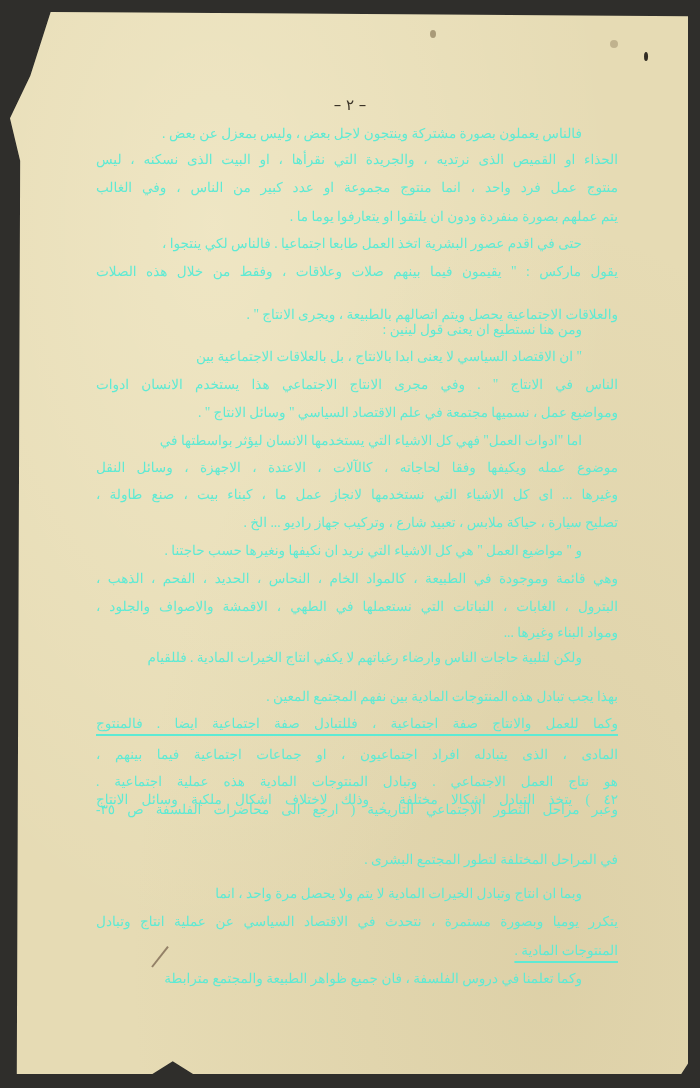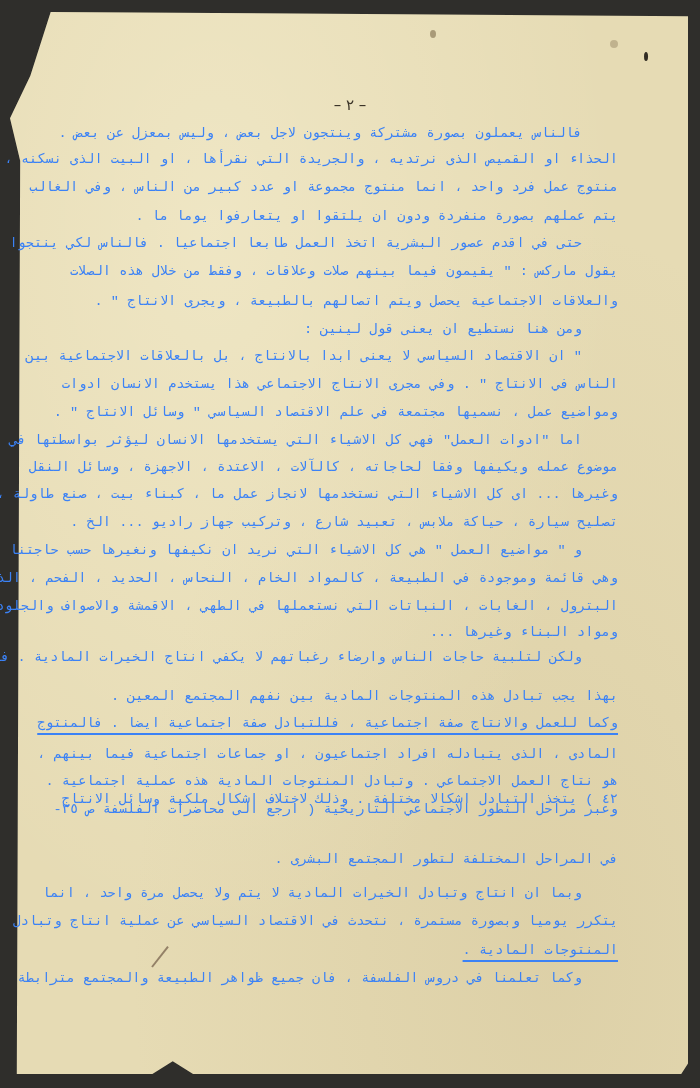--- a/index.html
+++ b/index.html
@@ -40,23 +40,23 @@
       text-align: center;
       font-family: "DejaVu Sans", sans-serif;
       font-size: 15px;
       color: #3b3428;
     }
     .text-line {
       position: absolute;
       right: 82px;
       direction: rtl;
       unicode-bidi: plaintext;
-      font-family: Liberation Mono, monospace;
+      font-family: Liberation Serif, serif;
       font-size: 13.6px;
-      color: #3b82f6;
+      color: #5eead4;
       white-space: nowrap;
       letter-spacing: 0.2px;
       line-height: 20px;
     }
     .text-line.full { left: 96px; text-align: justify; text-align-last: justify; }
     .text-line.indent { right: 118px; }
     .underline { text-decoration: underline; text-underline-offset: 6px; text-decoration-thickness: 1.5px; }
     .pen-mark {
       position: absolute;
       left: 152px; top: 966px;
@@ -78,21 +78,21 @@
 
 <div class="page-number">– ٢ –</div>
 
 <div>
   <div class="text-line indent" style="top:124px">فالناس يعملون بصورة مشتركة وينتجون لاجل بعض ، وليس بمعزل عن بعض .</div>
   <div class="text-line full" style="top:150px">الحذاء او القميص الذى نرتديه ، والجريدة التي نقرأها ، او البيت الذى نسكنه ، ليس</div>
   <div class="text-line full" style="top:178px">منتوج عمل فرد واحد ، انما منتوج مجموعة او عدد كبير من الناس ، وفي الغالب</div>
   <div class="text-line" style="top:207px">يتم عملهم بصورة منفردة ودون ان يلتقوا او يتعارفوا يوما ما .</div>
   <div class="text-line indent" style="top:234px">حتى في اقدم عصور البشرية اتخذ العمل طابعا اجتماعيا . فالناس لكي ينتجوا ،</div>
   <div class="text-line full" style="top:262px">يقول ماركس : " يقيمون فيما بينهم صلات وعلاقات ، وفقط من خلال هذه الصلات</div>
-  <div class="text-line" style="top:292px">والعلاقات الاجتماعية يحصل ويتم اتصالهم بالطبيعة ، ويجرى الانتاج " .</div>
+  <div class="text-line" style="top:305px">والعلاقات الاجتماعية يحصل ويتم اتصالهم بالطبيعة ، ويجرى الانتاج " .</div>
   <div class="text-line indent" style="top:320px">ومن هنا نستطيع ان يعنى قول لينين :</div>
   <div class="text-line indent" style="top:347px; left:96px;">" ان الاقتصاد السياسي لا يعنى ابدا بالانتاج ، بل بالعلاقات الاجتماعية بين</div>
   <div class="text-line full" style="top:375px">الناس في الانتاج " . وفي مجرى الانتاج الاجتماعي هذا يستخدم الانسان ادوات</div>
   <div class="text-line" style="top:403px">ومواضيع عمل ، نسميها مجتمعة في علم الاقتصاد السياسي " وسائل الانتاج " .</div>
   <div class="text-line indent" style="top:431px; left:96px;">اما "ادوات العمل" فهي كل الاشياء التي يستخدمها الانسان ليؤثر بواسطتها في</div>
   <div class="text-line full" style="top:458px">موضوع عمله ويكيفها وفقا لحاجاته ، كالآلات ، الاعتدة ، الاجهزة ، وسائل النقل</div>
   <div class="text-line full" style="top:485px">وغيرها ... اى كل الاشياء التي نستخدمها لانجاز عمل ما ، كبناء بيت ، صنع طاولة ،</div>
   <div class="text-line" style="top:513px">تصليح سيارة ، حياكة ملابس ، تعبيد شارع ، وتركيب جهاز راديو ... الخ .</div>
   <div class="text-line indent" style="top:541px; left:96px;">و " مواضيع العمل " هي كل الاشياء التي نريد ان نكيفها ونغيرها حسب حاجتنا .</div>
   <div class="text-line full" style="top:569px">وهي قائمة وموجودة في الطبيعة ، كالمواد الخام ، النحاس ، الحديد ، الفحم ، الذهب ،</div>

